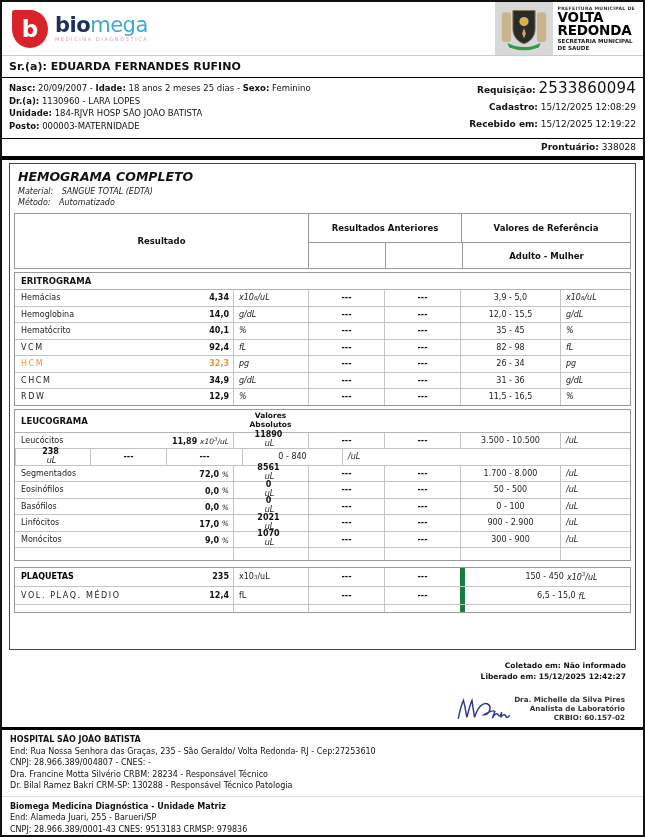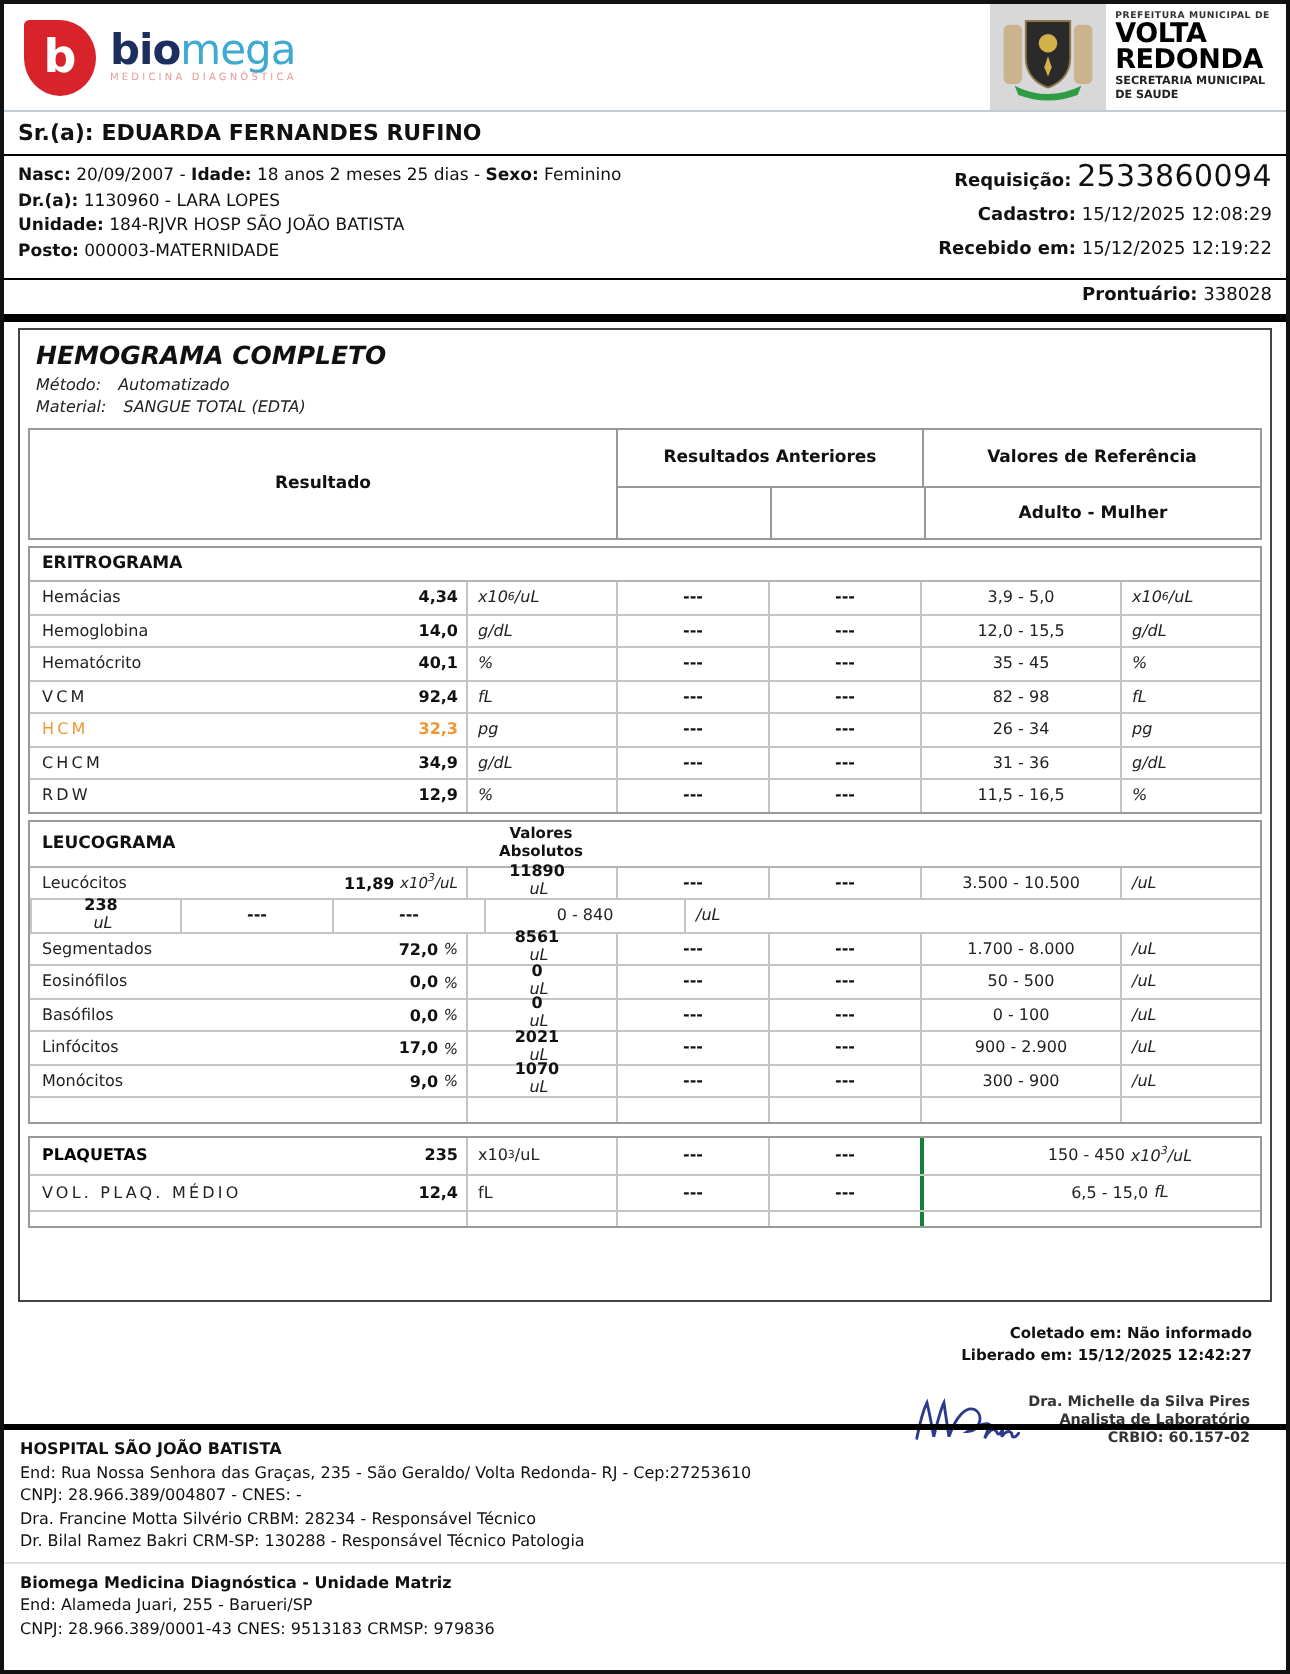--- a/index.html
+++ b/index.html
@@ -71,40 +71,40 @@
   .c-nv{width:218px;justify-content:space-between;padding:0 4px 0 6px;}
   .rname{color:#222;}
   .rval{font-weight:bold;}
   .rval i{font-weight:normal;font-size:7.5px;color:#222;}
   .c-unit{width:75px;border-left:1px solid #c4c4c4;padding-left:5px;font-style:italic;color:#222;}
   .c-abs{width:75px;border-left:1px solid #c4c4c4;justify-content:flex-end;padding-right:5px;font-weight:bold;flex-direction:column;}
   .c-abs i{font-weight:normal;font-style:italic;margin-left:2px;color:#222;}
   .c-a1,.c-a2{width:76px;border-left:1px solid #c4c4c4;justify-content:center;font-weight:bold;}
   .c-ref{width:100px;border-left:1px solid #c4c4c4;justify-content:center;color:#222;}
   .c-runit{flex:1;border-left:1px solid #c4c4c4;padding-left:5px;font-style:italic;color:#222;}
-  .c-refwide{flex:1;border-left:2px solid #15803d;justify-content:center;color:#222;padding-left:28px;}
+  .c-refwide{flex:1;border-left:5px solid #15803d;justify-content:center;color:#222;padding-left:28px;}
   .c-refwide .u{font-style:italic;margin-left:3px;}
   sup{font-size:5.5px;}
   .trow[data-hl="true"] .rname,.trow[data-hl="true"] .rval{color:var(--highlight);}
   .trow[data-sp="true"] .rname{letter-spacing:1.6px;}
   .trow[data-strong="true"] .rname{font-weight:bold;color:#000;}
   .trow.tall{height:17.5px;}
   .trow.filler{height:12px;border-bottom:none;}
   .trow.filler2{height:7px;border-bottom:none;}
 
   .release{text-align:right;padding:4px 9px 0;font-weight:bold;font-size:7.5px;line-height:10.5px;margin-top:44px;}
   .sigrow{display:flex;justify-content:flex-end;align-items:center;margin-top:10px;padding-right:10px;gap:3px;}
   .sigtext{text-align:right;font-weight:bold;font-size:7.2px;line-height:9px;color:#333;}
 
   
   .footer{position:absolute;left:0;right:0;bottom:0;}
   .footline{height:3px;background:#000;}
   .foot-block{padding:4px 8px 2px;font-size:8px;line-height:11.5px;}
   .foot-block .b{font-weight:bold;}
-  .foot-block.second{border-top:1px solid #e0e0e0;margin-top:2px;padding-top:4px;padding-bottom:15px;}
+  .foot-block.second{border-top:1px solid #e0e0e0;margin-top:2px;padding-top:4px;padding-bottom:0;}
 </style>
 </head>
 <body>
 
 <div class="page">
 
   <div class="hdr">
     <div class="brand">
       <div class="drop">
           <span>b</span>
@@ -157,22 +157,22 @@
       <div class="dt-line"><span class="lbl">Cadastro:</span> <span>15/12/2025 12:08:29</span></div>
       <div class="dt-line"><span class="lbl">Recebido em:</span> <span>15/12/2025 12:19:22</span></div>
     </div>
   </div>
   <div class="thinline"></div>
   <div class="pront"><span class="lbl">Prontuário:</span> <span>338028</span></div>
   <div class="thickbar"></div>
 
   <div class="mainbox">
     <div class="exam-title">HEMOGRAMA COMPLETO</div>
+    <div class="exam-meta"><span class="lbl">Material:</span> <span>SANGUE TOTAL (EDTA)</span></div>
     <div class="exam-meta"><span class="lbl">Método:</span> <span>Automatizado</span></div>
-    <div class="exam-meta"><span class="lbl">Material:</span> <span>SANGUE TOTAL (EDTA)</span></div>
 
     <div class="htbl">
       <div class="h-result">Resultado</div>
       <div class="h-right">
         <div class="h-top">
           <div class="h-prev">Resultados Anteriores</div>
           <div class="h-ref">Valores de Referência</div>
         </div>
         <div class="h-bot">
           <div class="h-e1"></div>

